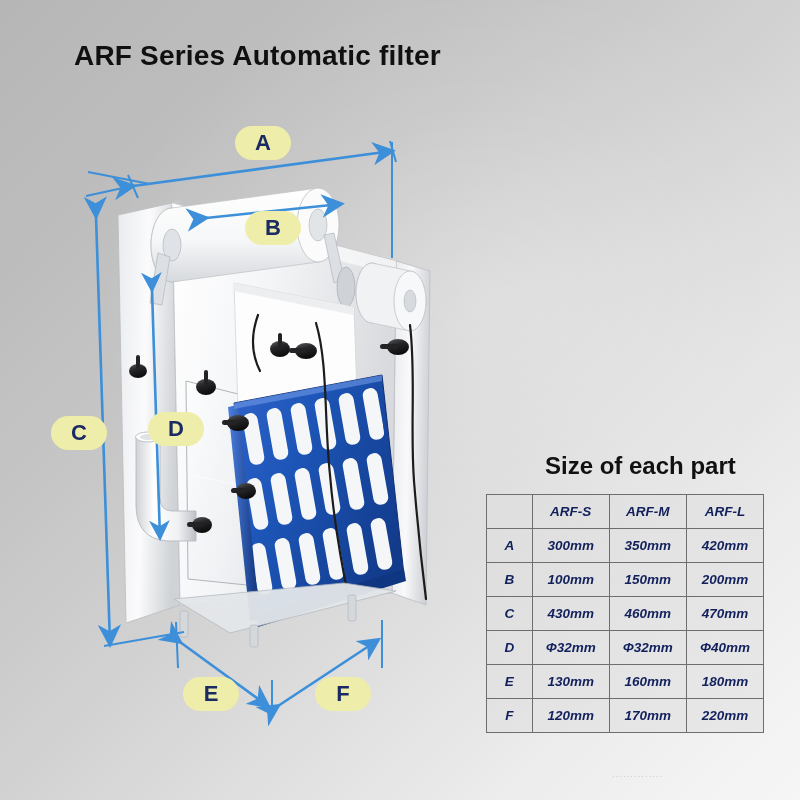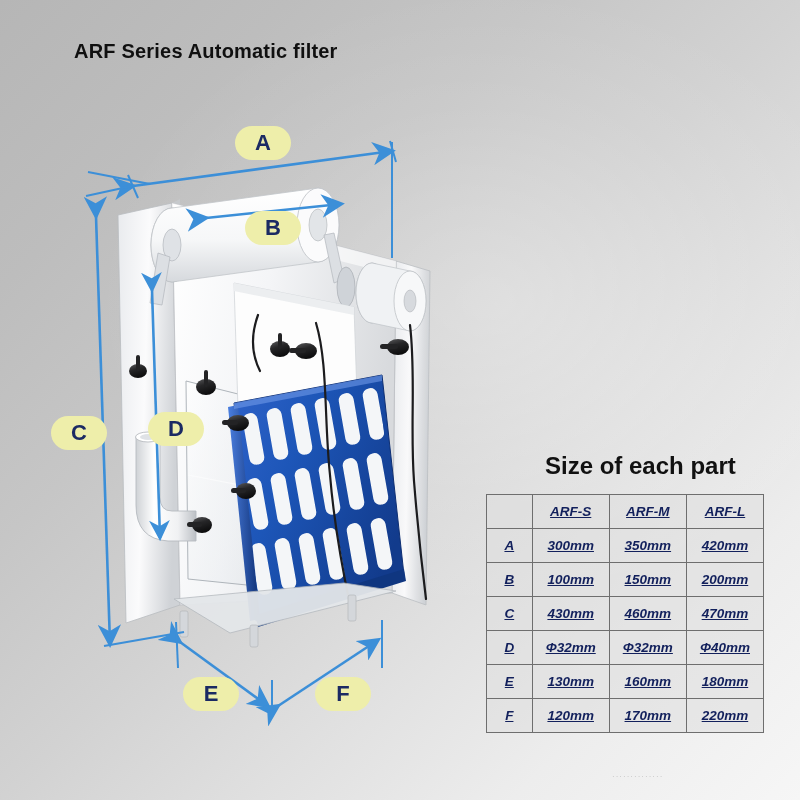--- a/index.html
+++ b/index.html
@@ -20,21 +20,21 @@
   .bg-sheen {
     position: absolute; inset: 0;
     background: radial-gradient(ellipse 70% 55% at 62% 38%,
                 rgba(255,255,255,0.30) 0%, rgba(255,255,255,0.08) 45%, rgba(255,255,255,0) 72%);
     pointer-events: none;
   }
 
   
   #title {
     position: absolute; left: 74px; top: 40px;
-    font-size: 20px; font-weight: bold; color: #101010;
+    font-size: 28px; font-weight: bold; color: #101010;
     letter-spacing: 0.2px; white-space: nowrap;
   }
 
   
   #machine { position: absolute; left: 110px; top: 175px; width: 370px; height: 500px; }
   #machine svg { display: block; }
 
   
   #dims { position: absolute; inset: 0; pointer-events: none; }
 
@@ -59,21 +59,21 @@
     position: absolute; left: 486px; top: 494px;
     width: 278px; border-collapse: collapse;
     background: rgba(222,222,222,0.55);
     border: 1px solid #6e6e6e;
   }
   #size-table th, #size-table td {
     border: 1px solid #6e6e6e;
     text-align: center; vertical-align: middle;
     font-style: italic; font-weight: bold;
     color: #12205c; font-size: 13.5px;
-    height: 34px; padding: 0 13px; text-decoration: underline;
+    height: 34px; padding: 0 13px;
   }
   #size-table th:first-child, #size-table td:first-child { width: 58px; }
   #size-table th { font-size: 13.5px; }
   #size-table tr:first-child th:first-child { border-top-color: #6e6e6e; }
 
   
   #watermark {
     position: absolute; left: 612px; top: 772px;
     font-size: 8px; color: rgba(160,160,160,0.5);
     letter-spacing: 1px; white-space: nowrap; user-select: none;

